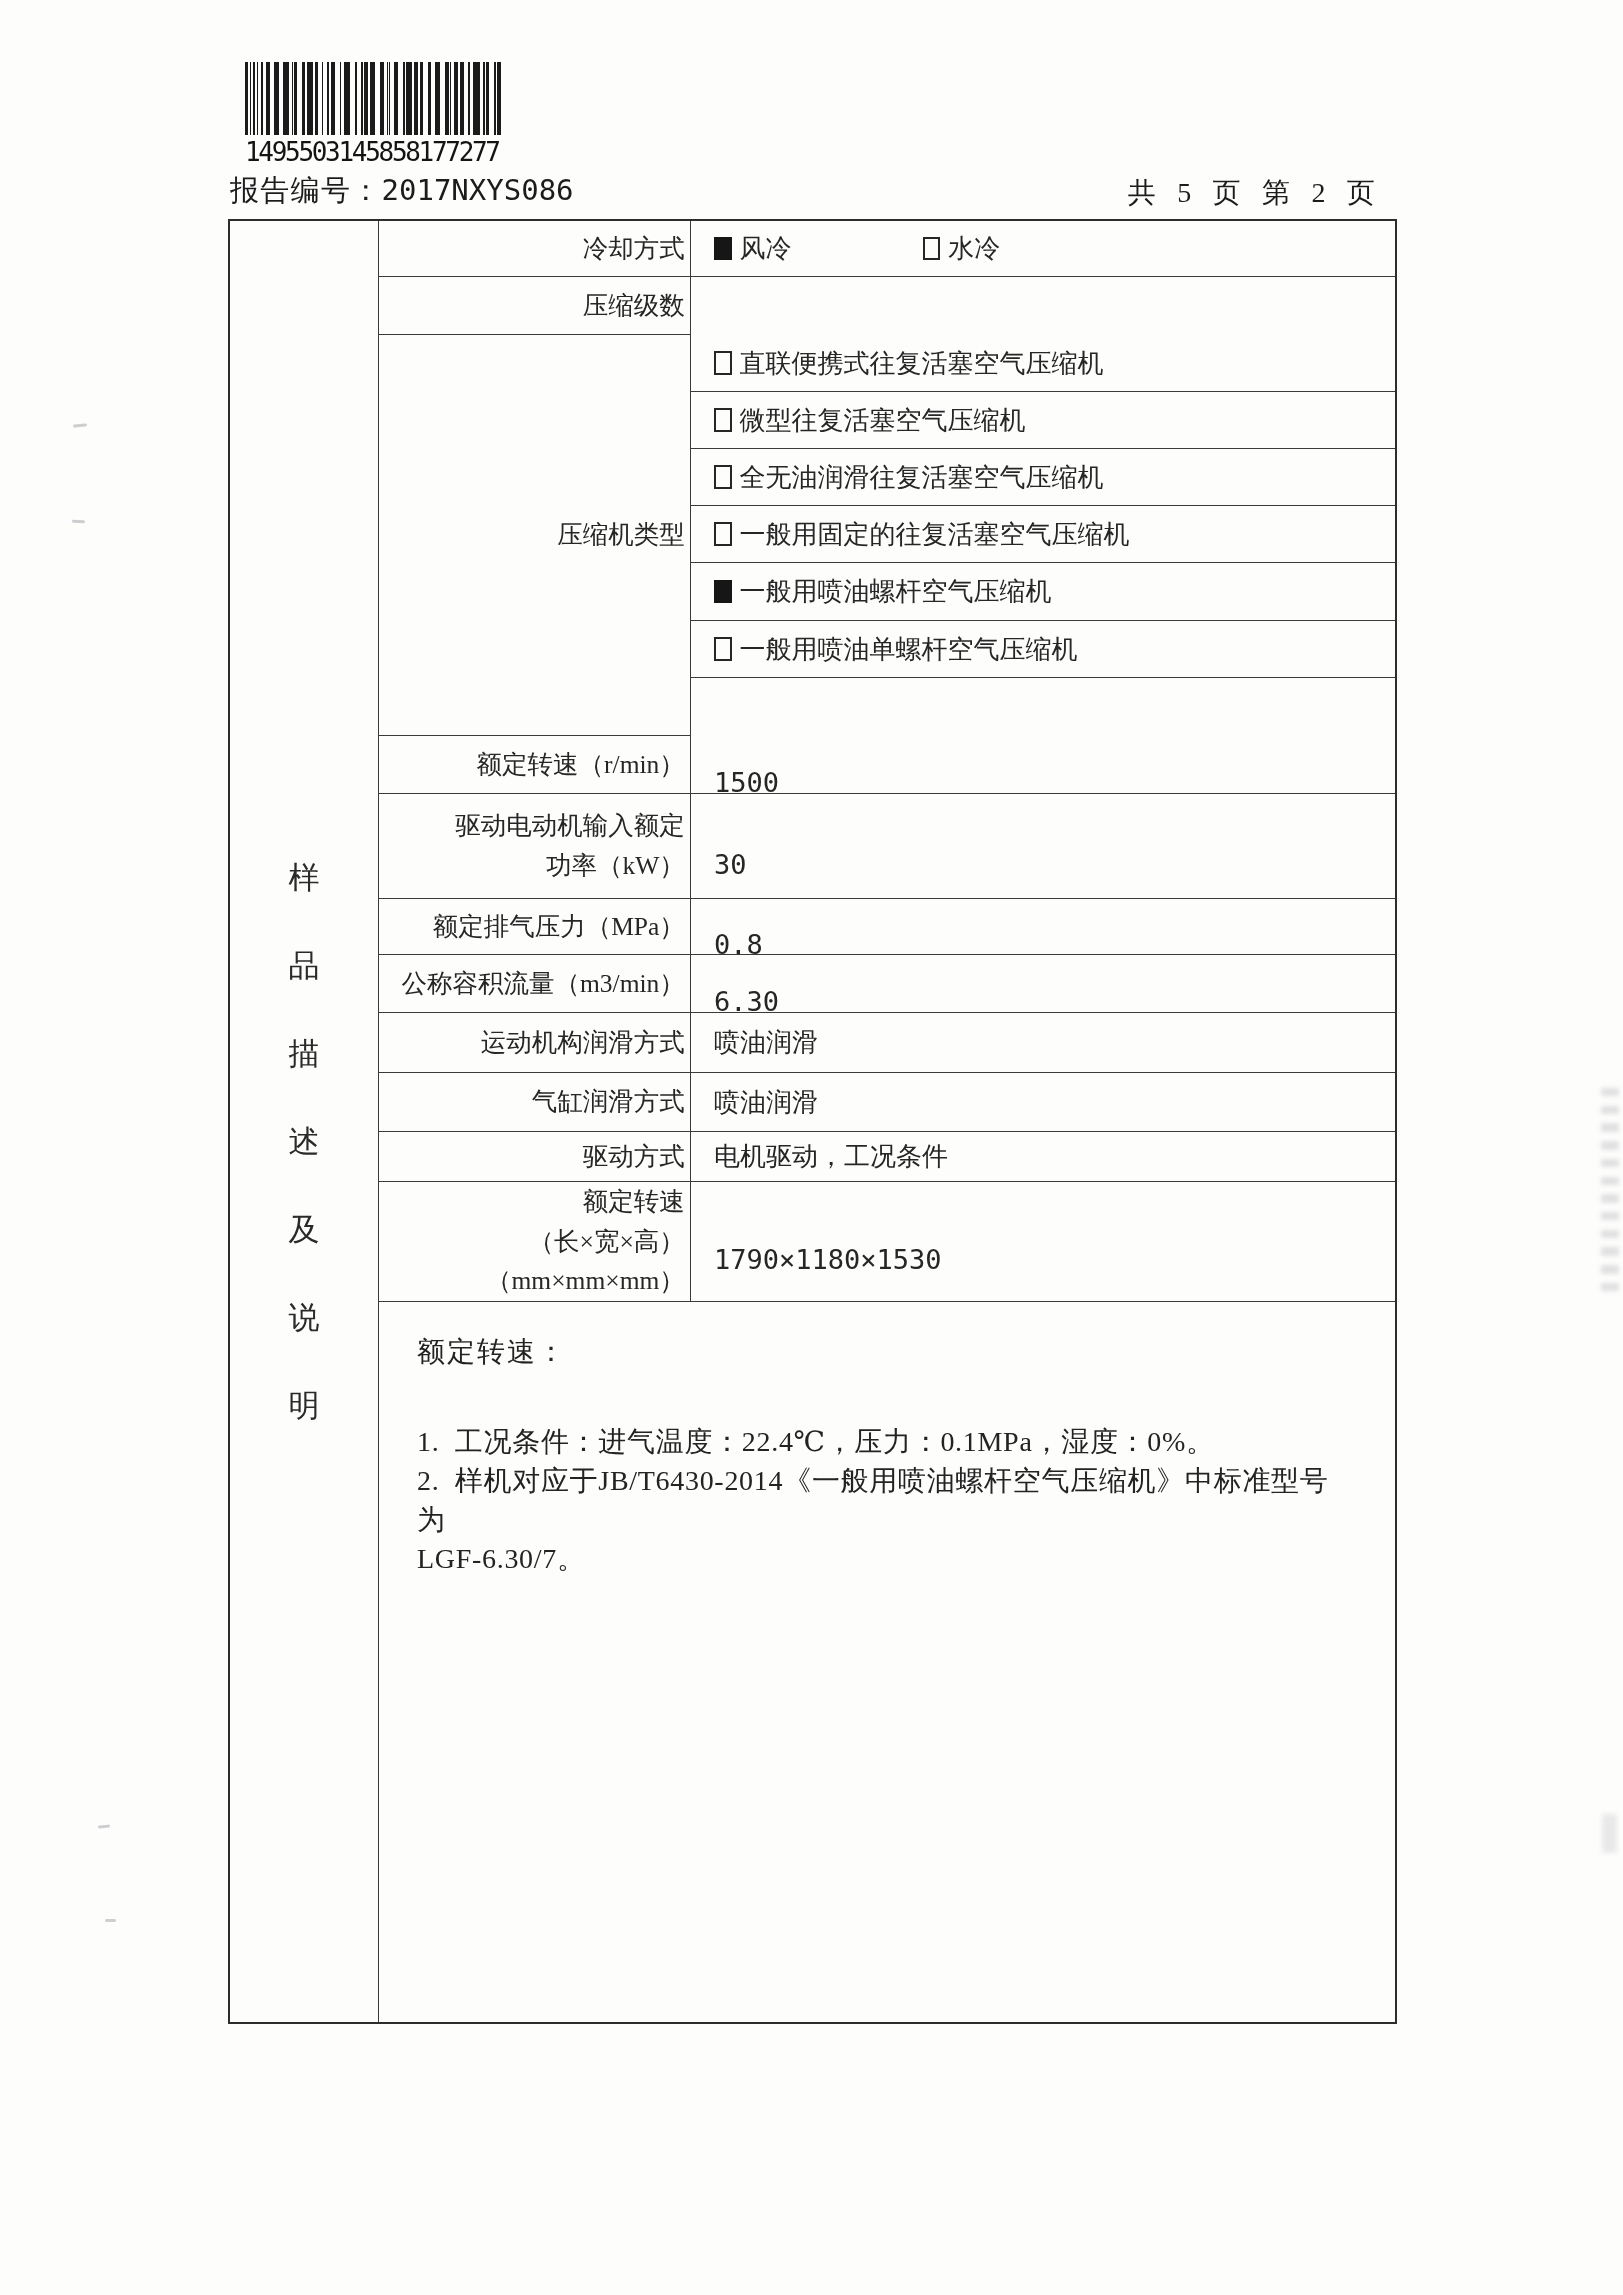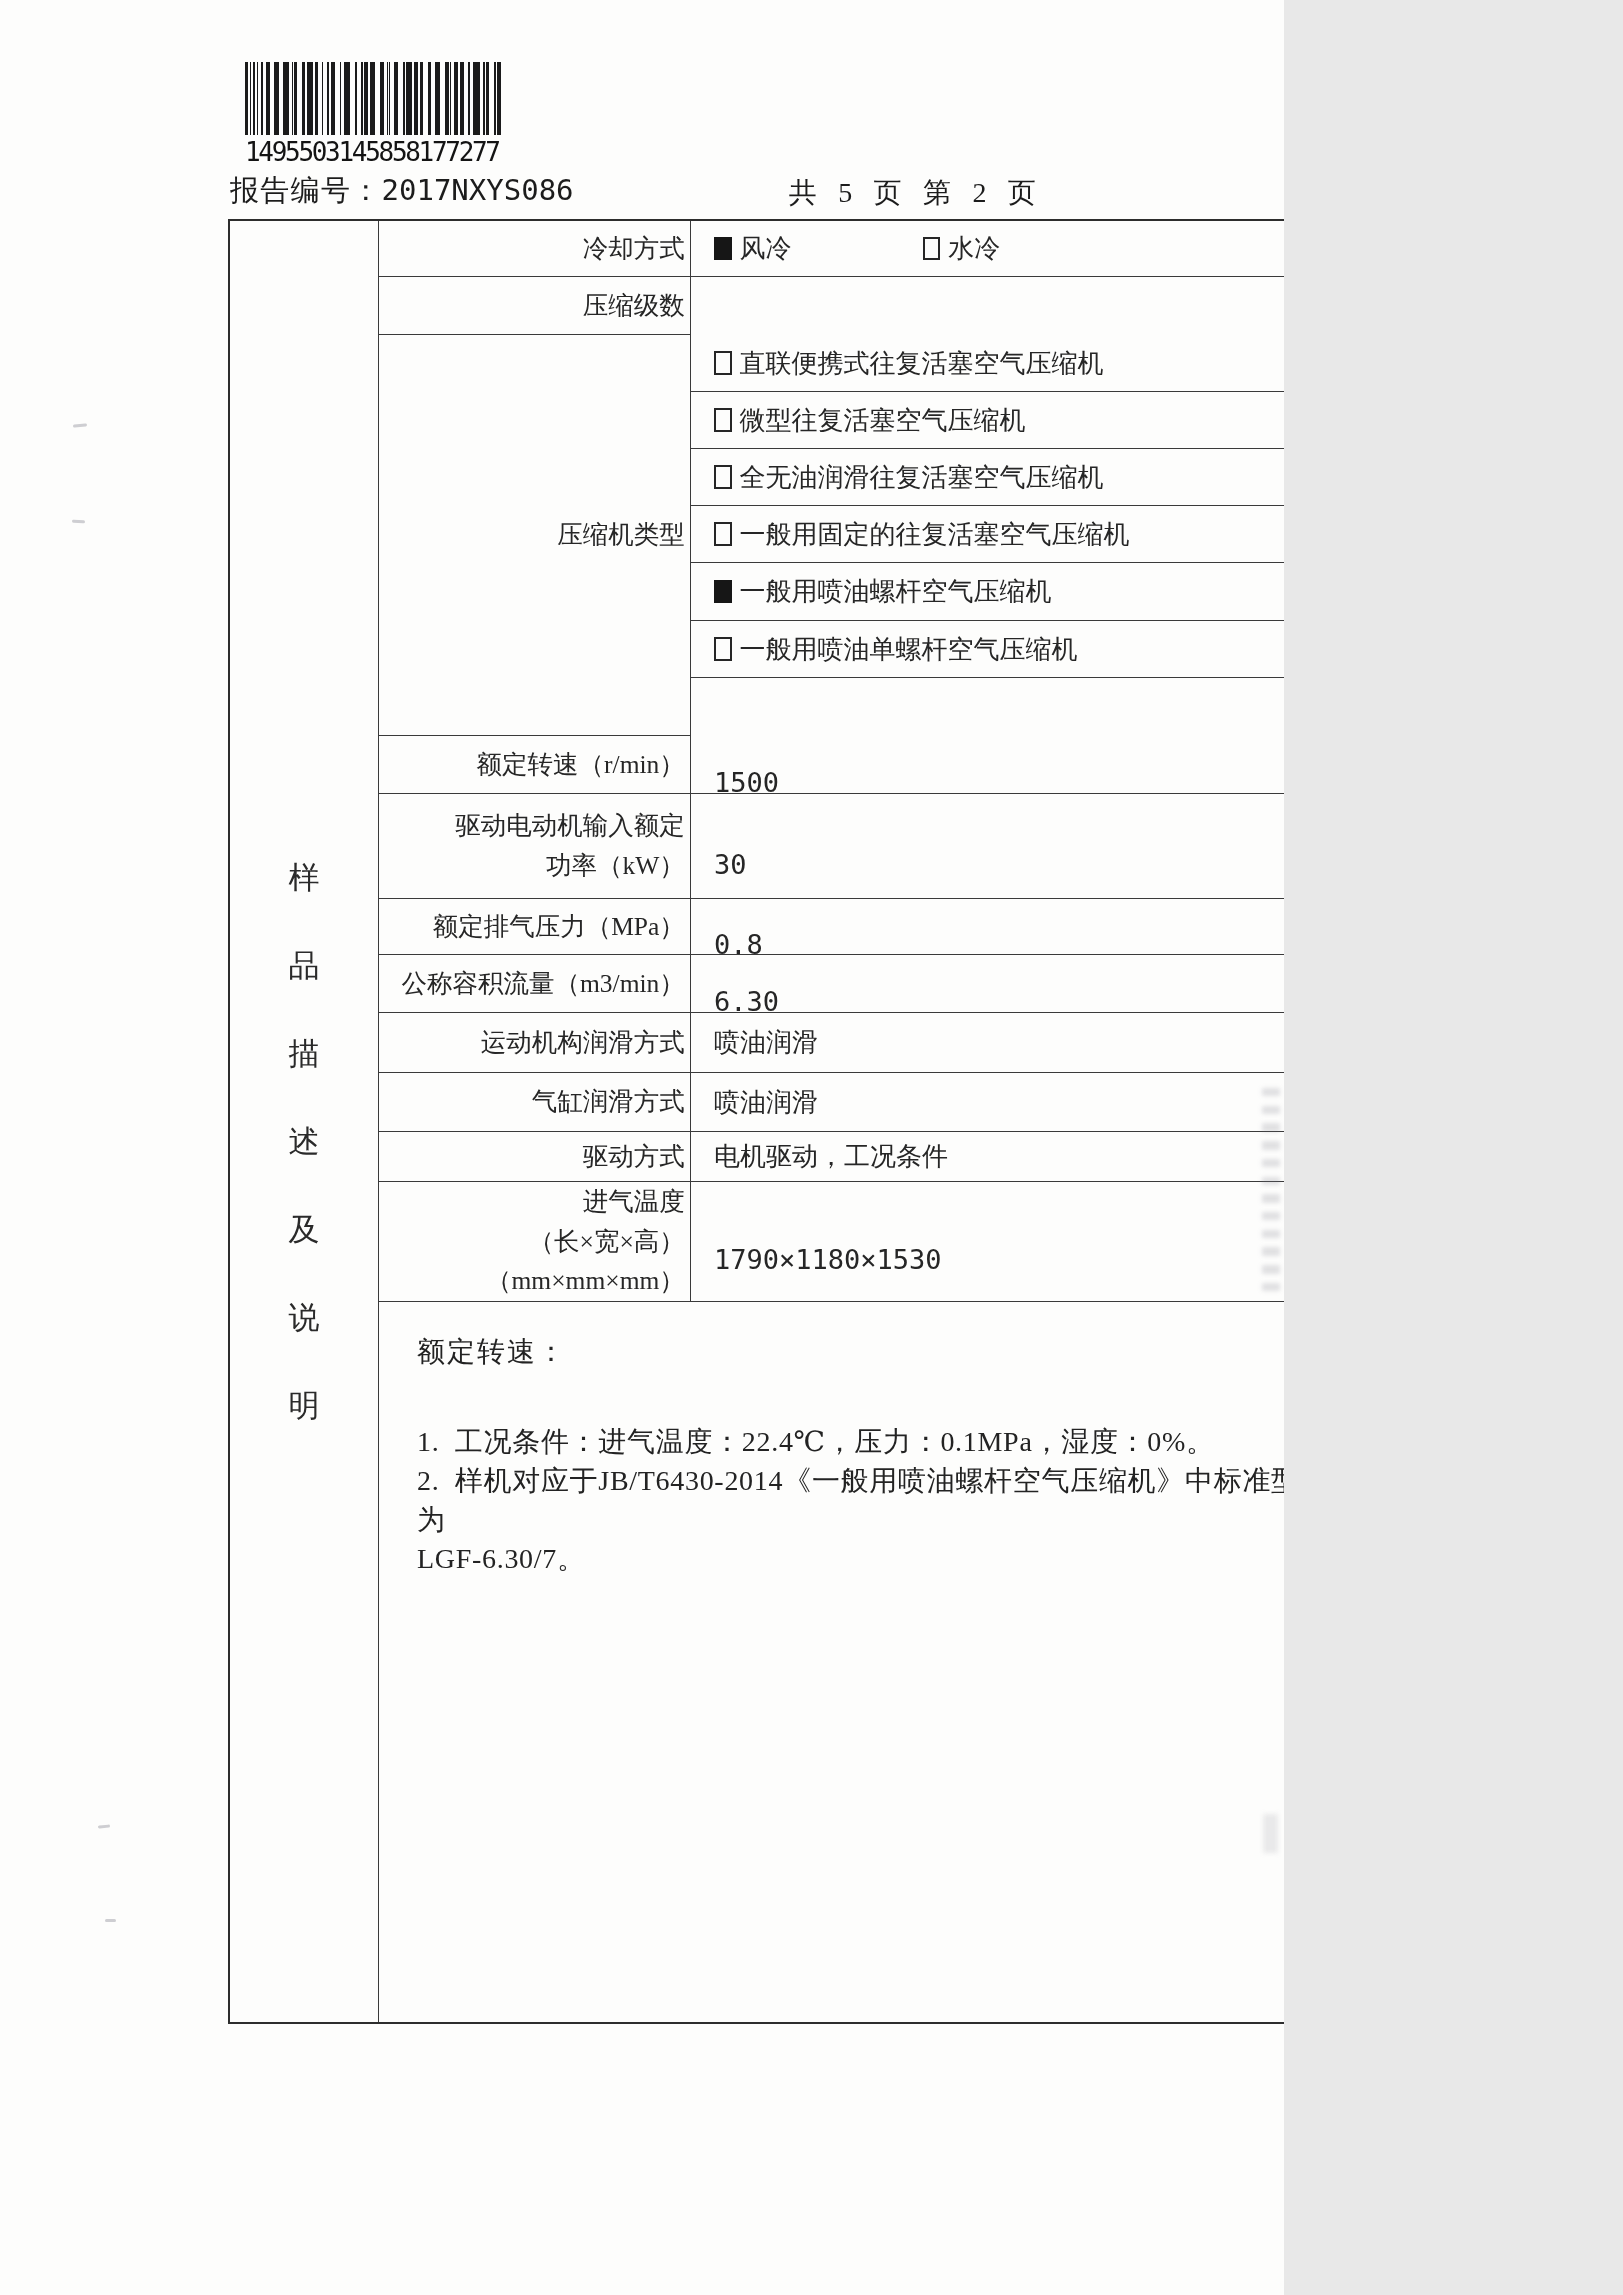--- a/index.html
+++ b/index.html
@@ -1,19 +1,19 @@
 <!DOCTYPE html>
 <html style="font-size:10.5px"><head>
 <meta charset="utf-8">
 <style>
   * { margin:0; padding:0; box-sizing:border-box; }
   html,body { background:#e8e8e8; }
   .page {
     position:relative;
-    width:1284px; height:2295px;
+    width:1623px; height:2295px;
     background:#fdfdfc;
     overflow:hidden;
     font-family:"Liberation Serif","DejaVu Serif",serif;
     color:#222;
   }
 
   
   .barcode { position:absolute; left:245px; top:62px; width:257px; }
   .bars { display:flex; height:73px; overflow:hidden; }
   .bars span { flex:none; height:100%; }
@@ -291,21 +291,21 @@
       <span>气缸润滑方式</span>
     </div>
     <div class="cell value-cell b-b" style="grid-column:3;grid-row:15">喷油润滑</div>
 
     <div class="cell label-cell b-r b-b" style="grid-column:2;grid-row:16">
       <span>驱动方式</span>
     </div>
     <div class="cell value-cell b-b" style="grid-column:3;grid-row:16">电机驱动，工况条件</div>
 
     <div class="cell label-cell b-r b-b" style="grid-column:2;grid-row:17">
-      <span>进气温度</span>
+      <span>额定转速</span>
       <span>（长×宽×高）</span>
       <span>（mm×mm×mm）</span>
     </div>
     <div class="cell value-cell b-b mono" style="grid-column:3;grid-row:17">1790×1180×1530</div>
 
     <div class="cell notes-cell" style="grid-column:2/4;grid-row:18">
       <div class="notes-title">额定转速：</div>
       <div class="note-line">1.  工况条件：进气温度：22.4℃，压力：0.1MPa，湿度：0%。</div>
       <div class="note-line">2.  样机对应于JB/T6430-2014《一般用喷油螺杆空气压缩机》中标准型号为</div>
       <div class="note-line">LGF-6.30/7。</div>

